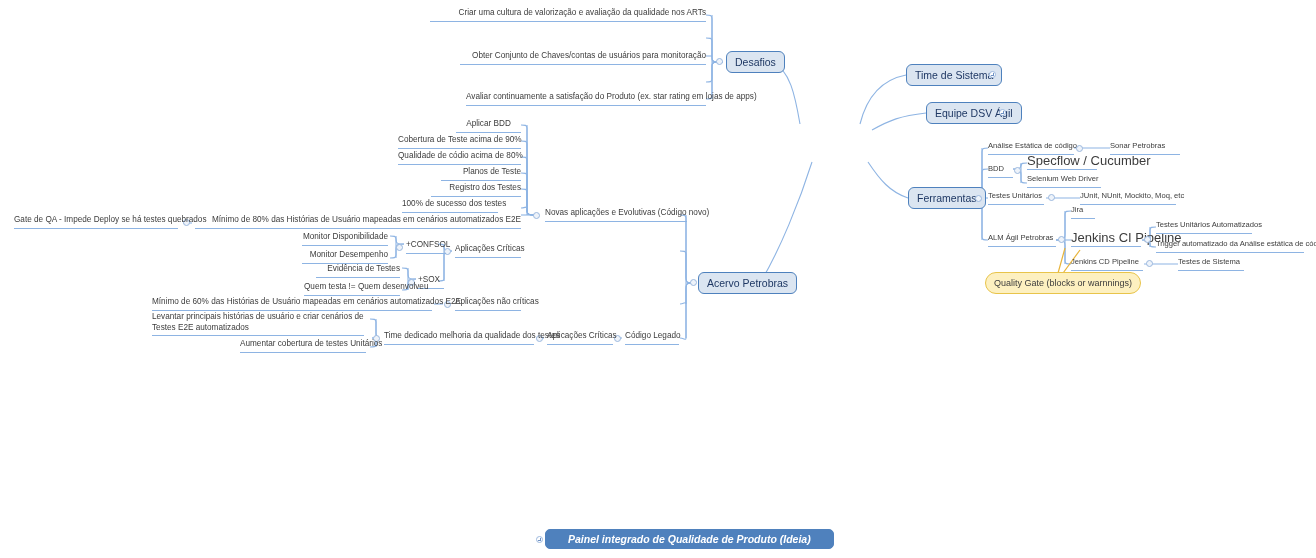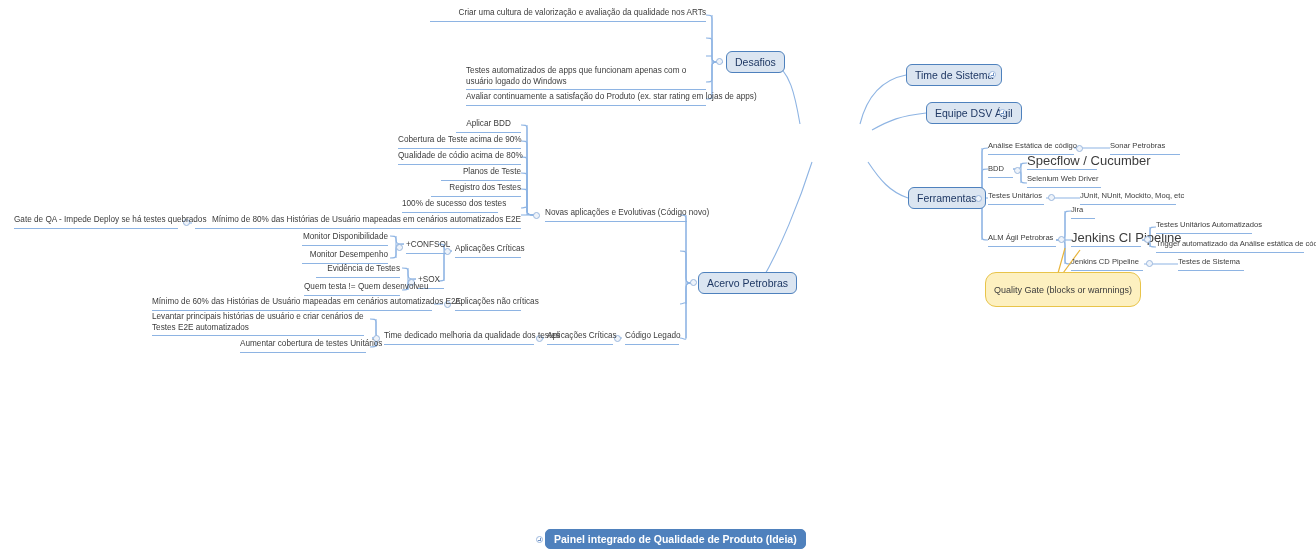--- a/index.html
+++ b/index.html
@@ -16,24 +16,24 @@
   .leaf.l{text-align:left;}
 
   
   .node{position:absolute;border:1.4px solid #4e81bd;border-radius:6px;
         background:#dbe5f1;color:#1f3864;display:flex;align-items:center;
         justify-content:center;box-sizing:border-box;}
   .node.l2{font-size:10.5px;padding:0 8px;height:22px;}
   .node.root{font-size:15.5px;height:42px;width:118px;border-width:2px;
              border-color:#4e81bd;background:#dbe5f1;border-radius:9px;}
   .node.solid{background:#4f81bd;border-color:#4f81bd;color:#ffffff;
-              font-weight:bold;font-size:10.5px;height:20px;padding:0 8px;
-              border-radius:5px;}
+              font-weight:bold;font-size:10.5px;height:20px;padding:0 22px;
+              border-radius:5px;font-style:italic;}
   .node.callout{background:#fdf0c0;border:1px solid #e8c44a;color:#3c3c3c;
-                font-size:9px;border-radius:11px;height:35px;padding:0 8px;
+                font-size:9px;border-radius:11px;height:22px;padding:0 8px;
                 font-weight:normal;}
 
   
   .handle{position:absolute;width:7px;height:7px;border-radius:50%;
           border:1px solid #9cb8de;background:#ffffff;box-sizing:border-box;}
   .handle.plus::before{content:"";position:absolute;left:1px;top:2.5px;
           width:3px;height:1px;background:#6f92c4;}
   .handle.plus::after{content:"";position:absolute;left:2.5px;top:1px;
           width:1px;height:3px;background:#6f92c4;}
   .handle.dot{background:#eef3fa;}
@@ -131,21 +131,21 @@
       <path d="M 1055 284 L 1065 248" stroke="#e8b43a" stroke-width="1.2"></path>
     </g>
   </svg>
 
   <div class="node l2" style="left:726px;top:51px;">
     <span>Desafios</span>
   </div>
   <div class="handle dot" style="left:716px;top:58px;"></div>
 
   <div class="leaf r" style="left:430px;top:8px;width:276px;">Criar uma cultura de valorização e avaliação da qualidade nos ARTs</div>
-  <div class="leaf wrap l" style="left:466px;top:66px;width:240px;">Testes automatizados de apps que funcionam apenas com o usuário logado do Windows</div>
+  <div class="leaf r" style="left:460px;top:51px;width:246px;">Obter Conjunto de Chaves/contas de usuários para monitoração</div>
   <div class="leaf r" style="left:466px;top:92px;width:240px;">Avaliar continuamente a satisfação do Produto (ex. star rating em lojas de apps)</div>
 
 
   <div class="node l2" style="left:906px;top:64px;">
     <span>Time de Sistema</span>
   </div>
   <div class="handle plus" style="left:989px;top:71px;"></div>
 
   <div class="node l2" style="left:926px;top:102px;">
     <span>Equipe DSV Ágil</span>

